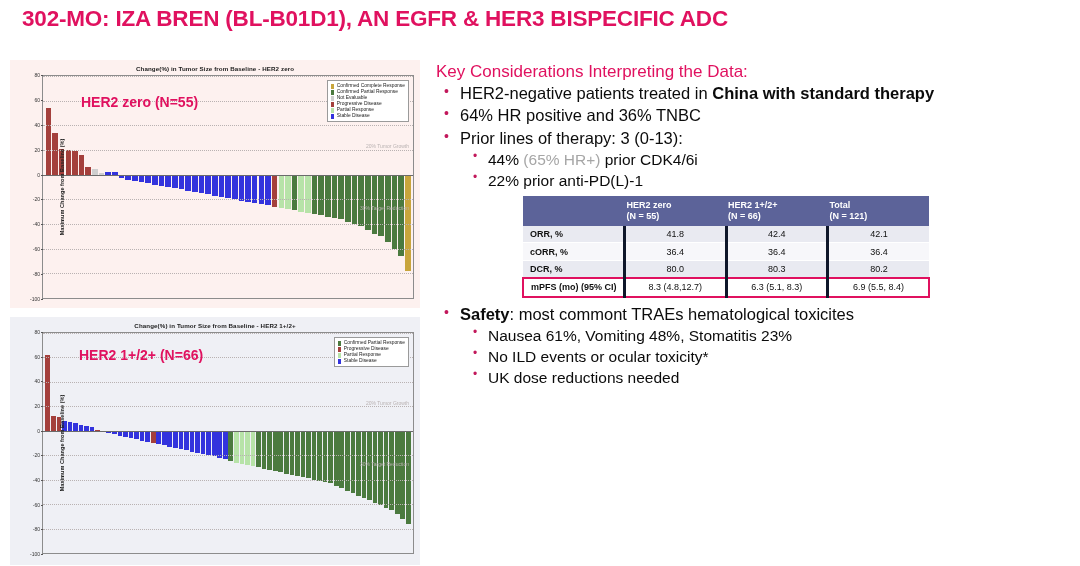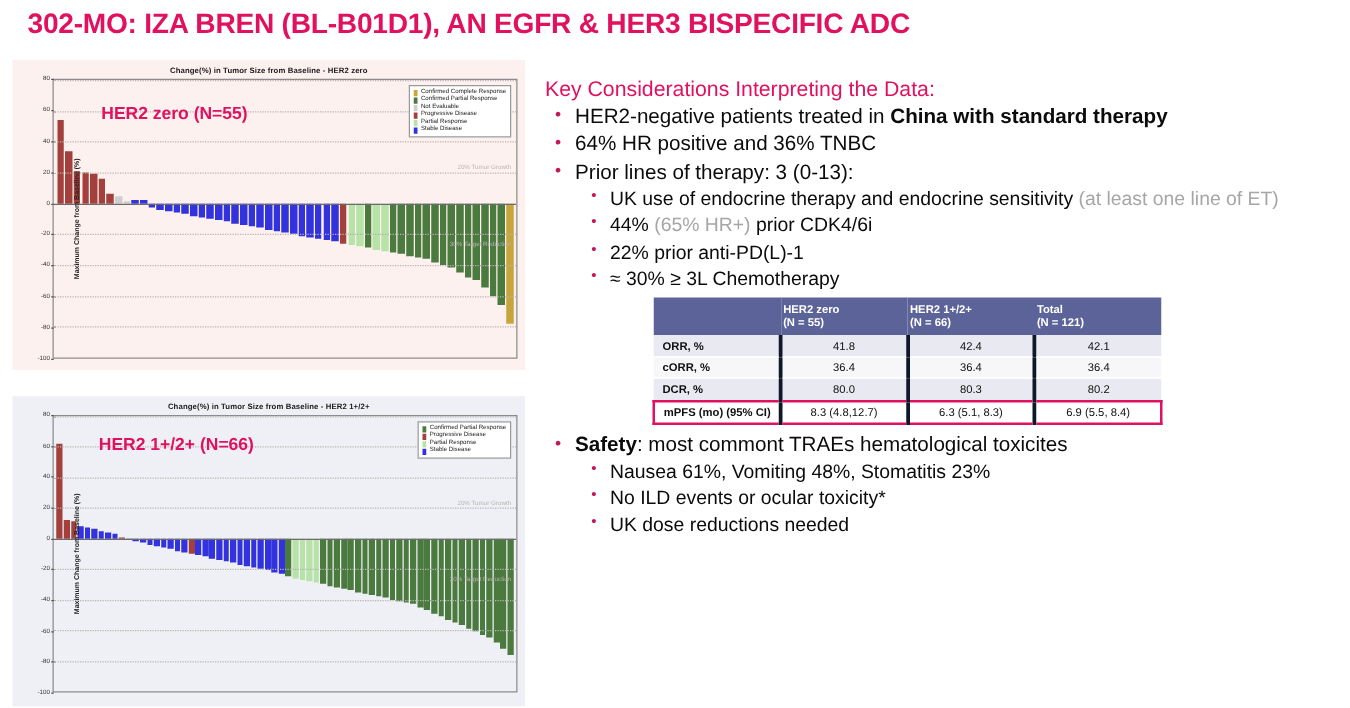--- a/index.html
+++ b/index.html
@@ -16,21 +16,21 @@
     font-size:22.5px;font-weight:bold;color:#e0115f;
     letter-spacing:-0.2px;
     font-family:"Liberation Sans", sans-serif;
     white-space:nowrap;
   }
   
   .chart-card{
     position:absolute;left:10px;width:410px;
     box-sizing:border-box;
   }
-  #chart-her2zero{top:48px;height:248px;background:#fdf1ef;}
+  #chart-her2zero{top:60px;height:248px;background:#fdf1ef;}
   #chart-her2low{top:317px;height:248px;background:#eff0f5;}
 
   .chart-title{
     text-align:center;font-size:6.2px;font-weight:bold;color:#1b1b1b;
     padding-top:5px;letter-spacing:0.1px;
   }
   .plot-wrap{position:relative;margin:3px 6px 4px 32px;}
   #chart-her2zero .plot-wrap{height:224px;}
   #chart-her2low  .plot-wrap{height:222px;}
 
@@ -640,24 +640,22 @@
     <div class="ylabel">Maximum Change from Baseline (%)</div>
   </div>
 </div>
 
 <div id="right-pane">
   <div id="key-heading">Key Considerations Interpreting the Data:</div>
   <ul class="bl" id="bullets-top">
       <li class="b1"><span>HER2-negative patients treated in </span><span class="bold">China with standard therapy</span></li>
       <li class="b1"><span>64% HR positive and 36% TNBC</span></li>
       <li class="b1"><span>Prior lines of therapy: 3 (0-13):</span></li>
-      <li class="b2"><span>UK use of endocrine therapy and endocrine sensitivity </span><span class="muted">(at least one line of ET)</span></li>
       <li class="b2"><span>44% </span><span class="muted">(65% HR+)</span><span> prior CDK4/6i</span></li>
       <li class="b2"><span>22% prior anti-PD(L)-1</span></li>
-      <li class="b2"><span>≈ 30% ≥  3L Chemotherapy</span></li>
     </ul>
 
   <table id="results-table">
     <thead>
       <tr>
         <th class="corner"></th>
       <th>
             <div>HER2 zero</div>
             <div>(N = 55)</div>
           </th>

